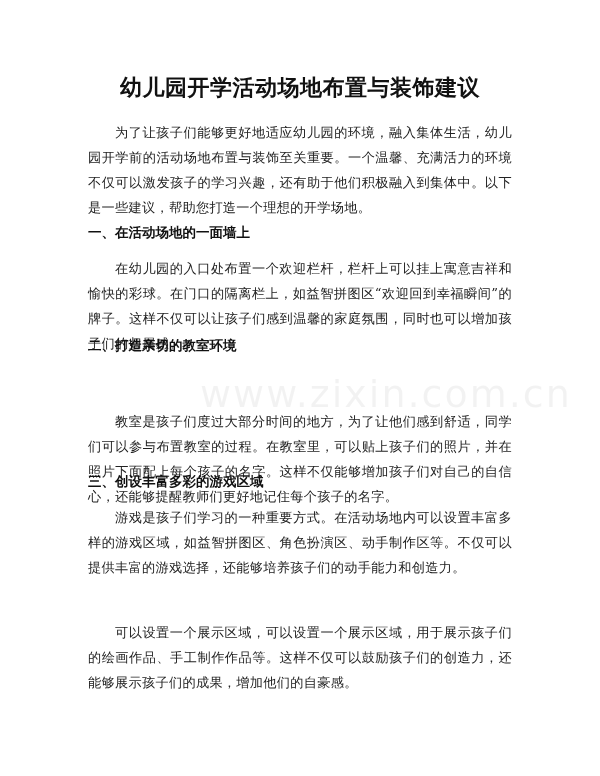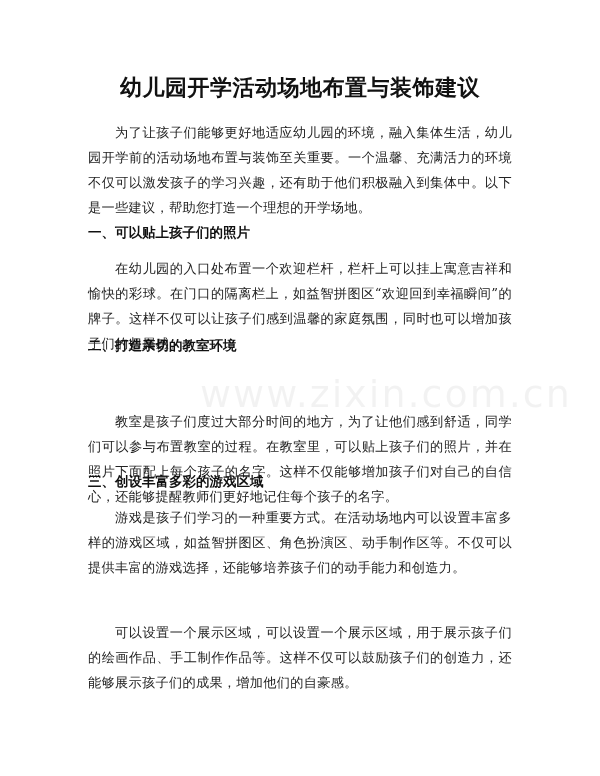--- a/index.html
+++ b/index.html
@@ -69,21 +69,21 @@
   </style>
 </head>
 <body>
 
 <div class="page">
 
   <h1 class="title">幼儿园开学活动场地布置与装饰建议</h1>
 
   <p class="para" style="top:120px;">为了让孩子们能够更好地适应幼儿园的环境，融入集体生活，幼儿园开学前的活动场地布置与装饰至关重要。一个温馨、充满活力的环境不仅可以激发孩子的学习兴趣，还有助于他们积极融入到集体中。以下是一些建议，帮助您打造一个理想的开学场地。</p>
 
-  <h2 class="heading" style="top:224px;">一、可以贴上孩子们的照片</h2>
+  <h2 class="heading" style="top:224px;">一、在活动场地的一面墙上</h2>
   <p class="para" style="top:256px;">在幼儿园的入口处布置一个欢迎栏杆，栏杆上可以挂上寓意吉祥和愉快的彩球。在门口的隔离栏上，如益智拼图区“欢迎回到幸福瞬间”的牌子。这样不仅可以让孩子们感到温馨的家庭氛围，同时也可以增加孩子们的归属感。</p>
 
   <h2 class="heading" style="top:337px;">二、打造亲切的教室环境</h2>
   <p class="para" style="top:369px;margin-top:40px;">教室是孩子们度过大部分时间的地方，为了让他们感到舒适，同学们可以参与布置教室的过程。在教室里，可以贴上孩子们的照片，并在照片下面配上每个孩子的名字。这样不仅能够增加孩子们对自己的自信心，还能够提醒教师们更好地记住每个孩子的名字。</p>
 
   <h2 class="heading" style="top:473px;">三、创设丰富多彩的游戏区域</h2>
   <p class="para" style="top:505px;">游戏是孩子们学习的一种重要方式。在活动场地内可以设置丰富多样的游戏区域，如益智拼图区、角色扮演区、动手制作区等。不仅可以提供丰富的游戏选择，还能够培养孩子们的动手能力和创造力。</p>
 
   <p class="para" style="top:620px;">可以设置一个展示区域，可以设置一个展示区域，用于展示孩子们的绘画作品、手工制作作品等。这样不仅可以鼓励孩子们的创造力，还能够展示孩子们的成果，增加他们的自豪感。</p>
 

